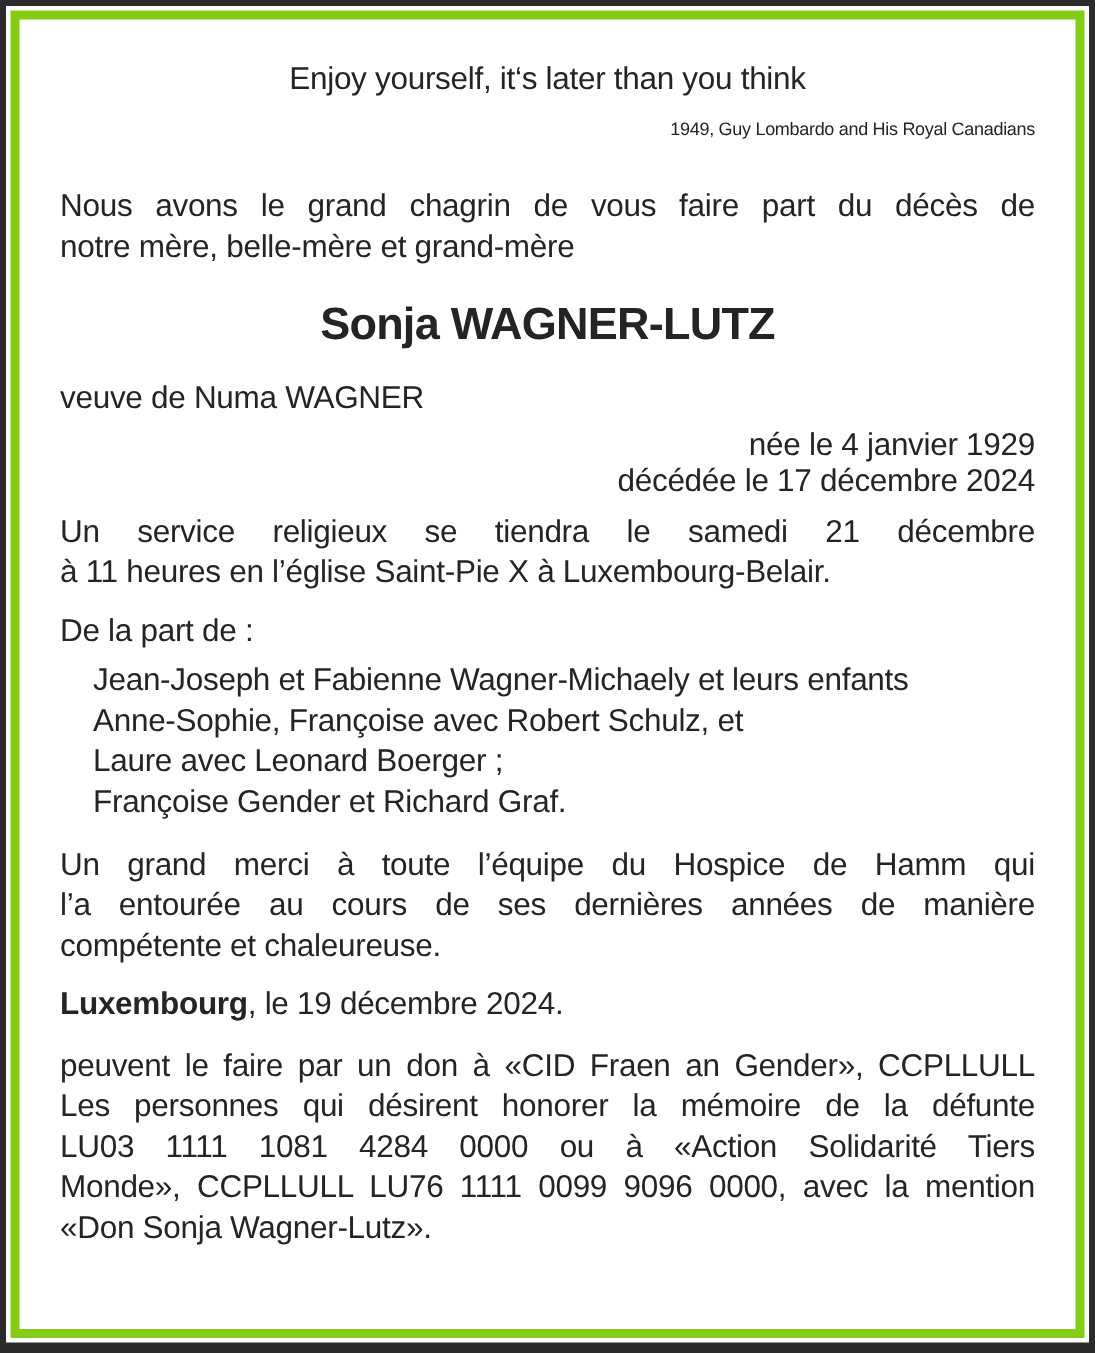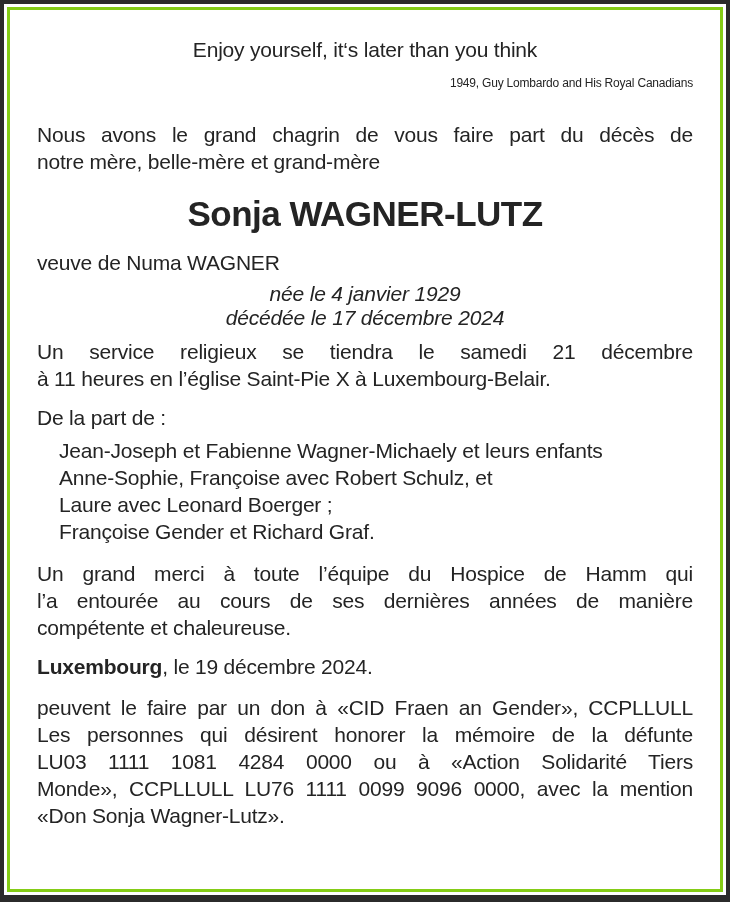--- a/index.html
+++ b/index.html
@@ -11,48 +11,48 @@
     background: #ffffff;
     border-style: solid;
     border-color: #2b2b2b;
     border-width: 4px 4px 7px 4px;
     padding: 3px;
   }
 
   .inner-frame {
     box-sizing: border-box;
     height: 100%;
-    border: 3px solid #84cc16;
+    border: 6px solid #84cc16;
     padding: 26px 27px 18px 27px;
     overflow: hidden;
   }
 
   .doc {
     font-family: "Liberation Sans", "DejaVu Sans", sans-serif;
     color: #242424;
     font-size: 21px;
     line-height: 27px;
     letter-spacing: -0.2px;
   }
 
   .quote-line   { text-align: center; }
   .quote-attr   { text-align: right; font-size: 12px; line-height: 24px; margin-top: 8px; }
 
   .intro        { margin-top: 26px; }
 
   .deceased-name {
     font-weight: bold;
-    font-size: 35px;
+    font-size: 30px;
     line-height: 38px;
     text-align: center;
     letter-spacing: -0.5px;
     margin-top: 20px;
   }
   .relation     { text-align: left; margin-top: 16px; }
-  .dates        { text-align: center; margin-top: 6px; line-height: 24px; font-style: italic; }
+  .dates        { text-align: right; margin-top: 6px; line-height: 24px; }
 
   .burial       { margin-top: 20px; }
   .service      { margin-top: 8px; }
   .family-head  { margin-top: 12px; }
   .family-list  { margin-top: 6px; padding-left: 22px; }
   .thanks       { margin-top: 15px; }
   .dateline     { margin-top: 12px; }
   .donation     { margin-top: 14px; }
 
   .bold         { font-weight: bold; }

